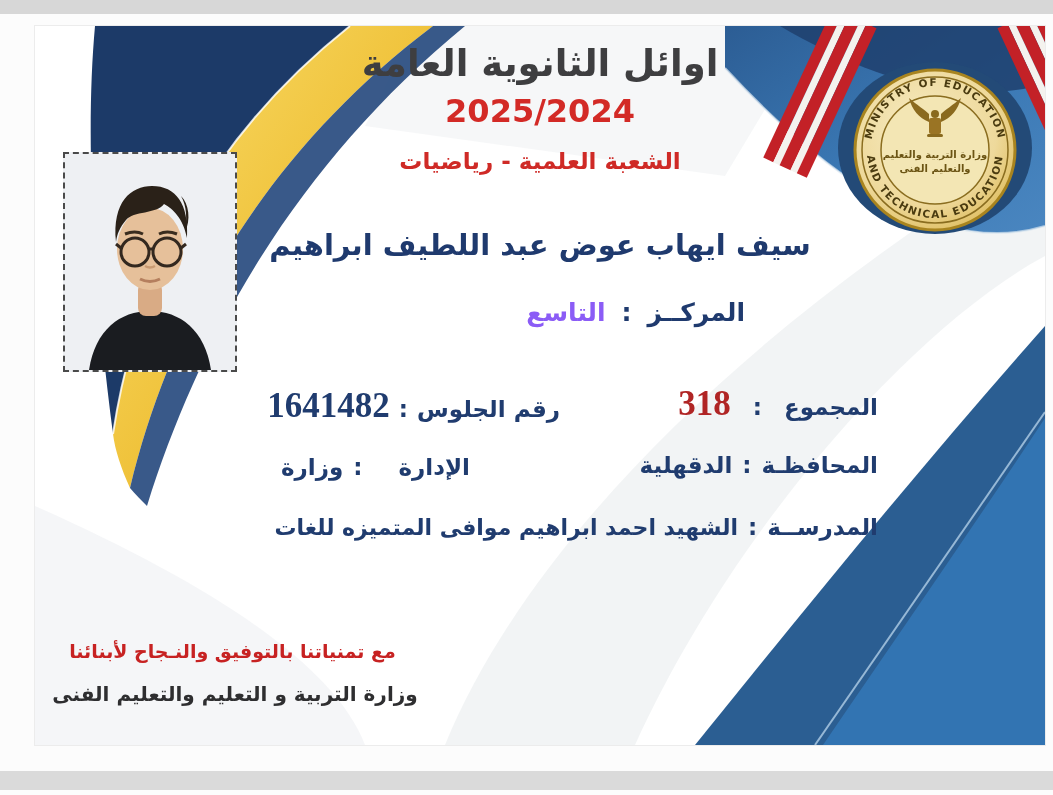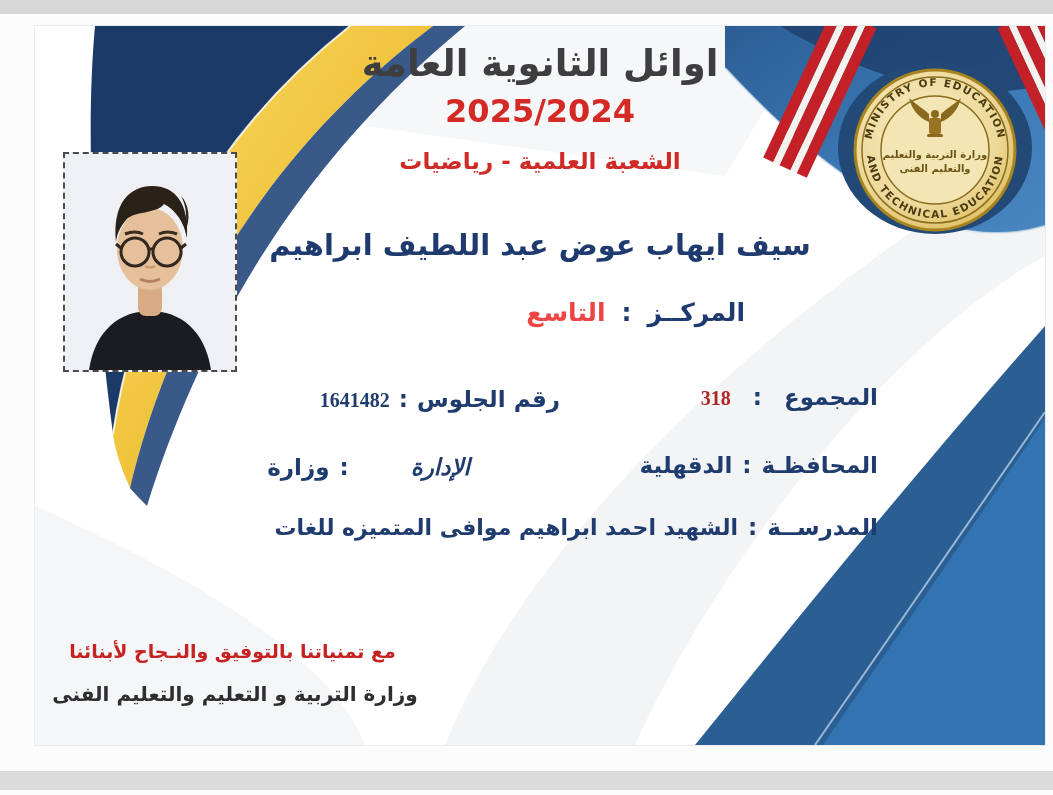--- a/index.html
+++ b/index.html
@@ -9,30 +9,30 @@
   .strip-bottom{position:absolute;left:0;top:771px;width:1053px;height:19px;background:#dadada;}
   .card{position:absolute;left:35px;top:26px;width:1010px;height:719px;background:#ffffff;
     box-shadow:0 0 0 1px #ececec;overflow:hidden;}
   .decor{position:absolute;left:0;top:0;width:1010px;height:719px;}
   .txt{position:absolute;white-space:nowrap;}
   .title{top:16px;left:0;width:1010px;text-align:center;font-size:37px;font-weight:bold;color:#3e3e40;letter-spacing:0;}
   .year{top:66px;left:0;width:1010px;text-align:center;font-size:32px;font-weight:bold;color:#d32a26;}
   .section{top:122px;left:0;width:1010px;text-align:center;font-size:23px;font-weight:bold;color:#cf2a26;}
   .name{top:202px;left:90px;width:830px;text-align:center;font-size:29px;font-weight:bold;color:#1f3a6e;}
   .rank{top:272px;right:300px;display:flex;gap:16px;align-items:baseline;font-size:25px;font-weight:bold;}
-  .rank .lbl{color:#1f3a6e;} .rank .colon{color:#1f3a6e;} .rank .val{color:#ef4444;text-align:right;}
+  .rank .lbl{color:#1f3a6e;} .rank .colon{color:#1f3a6e;} .rank .val{color:#8b5cf6;text-align:right;}
   .cell{position:absolute;display:flex;gap:10px;align-items:baseline;font-size:23px;font-weight:bold;color:#203c6f;}
   .colon{color:#203c6f;}
-  .num{font-family:"Liberation Serif",serif;font-size:20px;}
+  .num{font-family:"Liberation Serif",serif;font-size:35px;}
   .red{color:#b02525;}
   .c-total{top:358px;right:167px;gap:22px;}
   .c-seat{top:360px;right:485px;gap:9px;}
   .c-gov{top:426px;right:167px;}
   .c-admin{top:428px;right:575px;}
-  .c-admin .lbl{margin-left:52px;font-style:italic;}
+  .c-admin .lbl{margin-left:26px;}
   .c-school{top:488px;right:167px;}
   .c-school .val{font-size:22px;}
   .photo{position:absolute;left:28px;top:126px;width:174px;height:220px;border:2px dashed #4a4a4a;
     background:#eef0f3;box-sizing:border-box;}
   .wishes{top:614px;left:25px;width:345px;text-align:center;font-size:19px;font-weight:bold;color:#c72222;}
   .ministry{top:656px;left:5px;width:390px;text-align:center;font-size:20px;font-weight:bold;color:#2e2e30;}
 </style>
 </head>
 <body>
 

